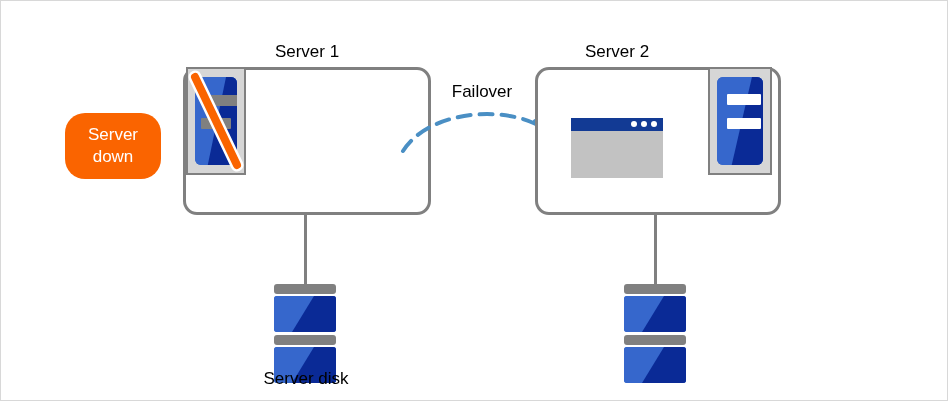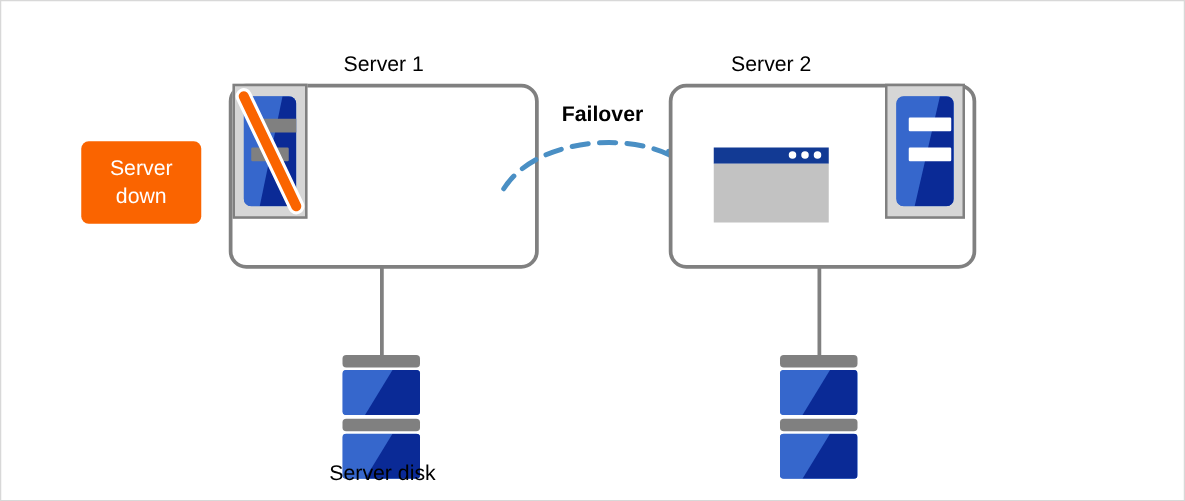--- a/index.html
+++ b/index.html
@@ -35,32 +35,32 @@
   .caption {
     position: absolute;
     font-size: 17px;
     color: #000000;
     white-space: nowrap;
     line-height: 1;
   }
   #server1-title { left: 306px; top: 42px; transform: translateX(-50%); }
   #server2-title { left: 616px; top: 42px; transform: translateX(-50%); text-align: center; }
   #mirror-disk-label { left: 305px; top: 369px; transform: translateX(-50%); }
-  #failover-label { left: 481px; top: 82px; transform: translateX(-50%); font-weight: bold; }
+  #failover-label { left: 481px; top: 82px; transform: translateX(-50%); }
   #app-a-label { left: 548px; top: 94px; font-size: 17px; }
 
   
   #server-down-badge {
     position: absolute;
     left: 64px;
     top: 112px;
     width: 96px;
     height: 66px;
     background: #FA6400;
-    border-radius: 6px;
+    border-radius: 20px;
     color: #ffffff;
     font-size: 17px;
     display: flex;
     flex-direction: column;
     align-items: center;
     justify-content: center;
     line-height: 1.28;
     box-sizing: border-box;
   }
 

